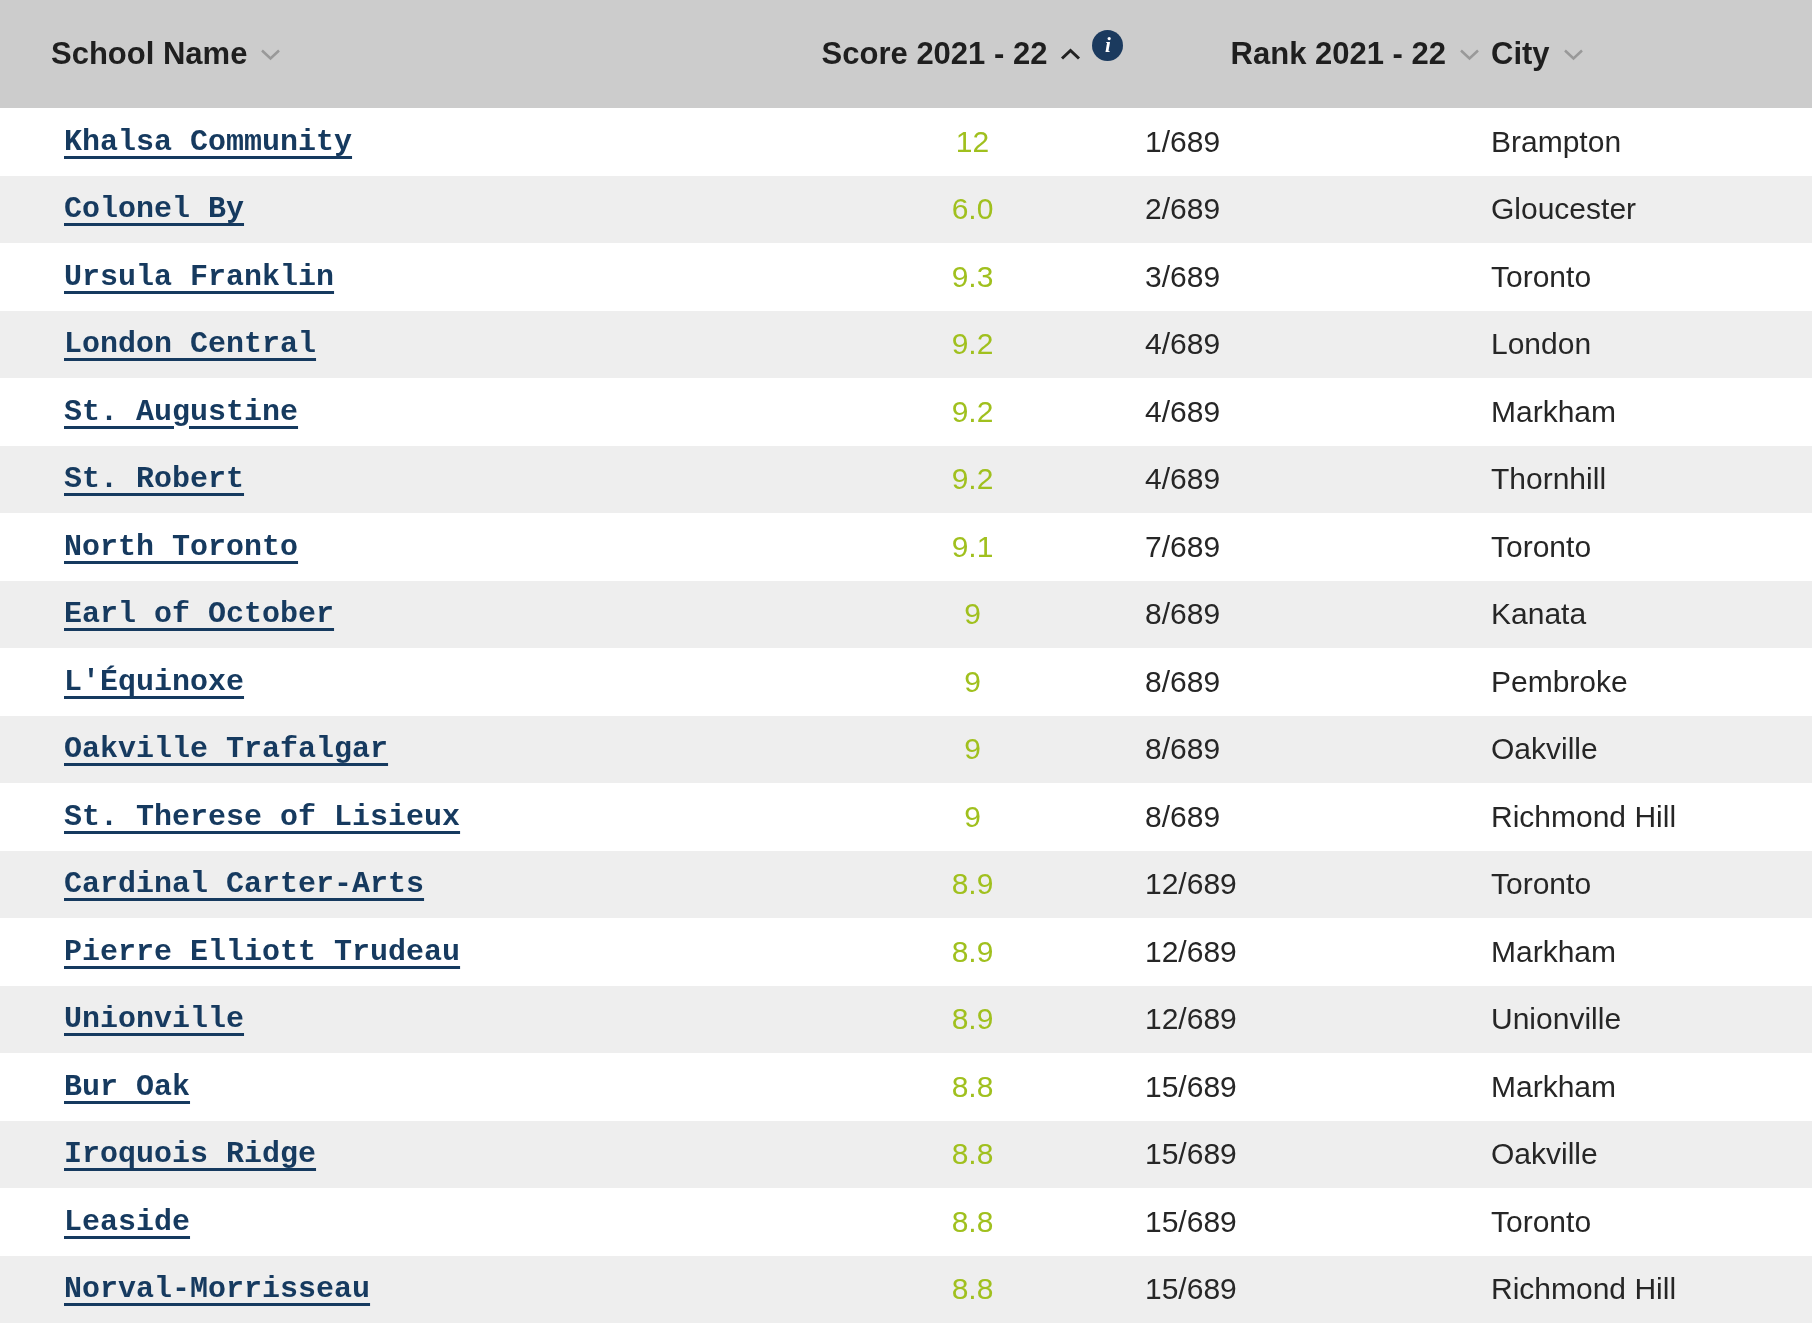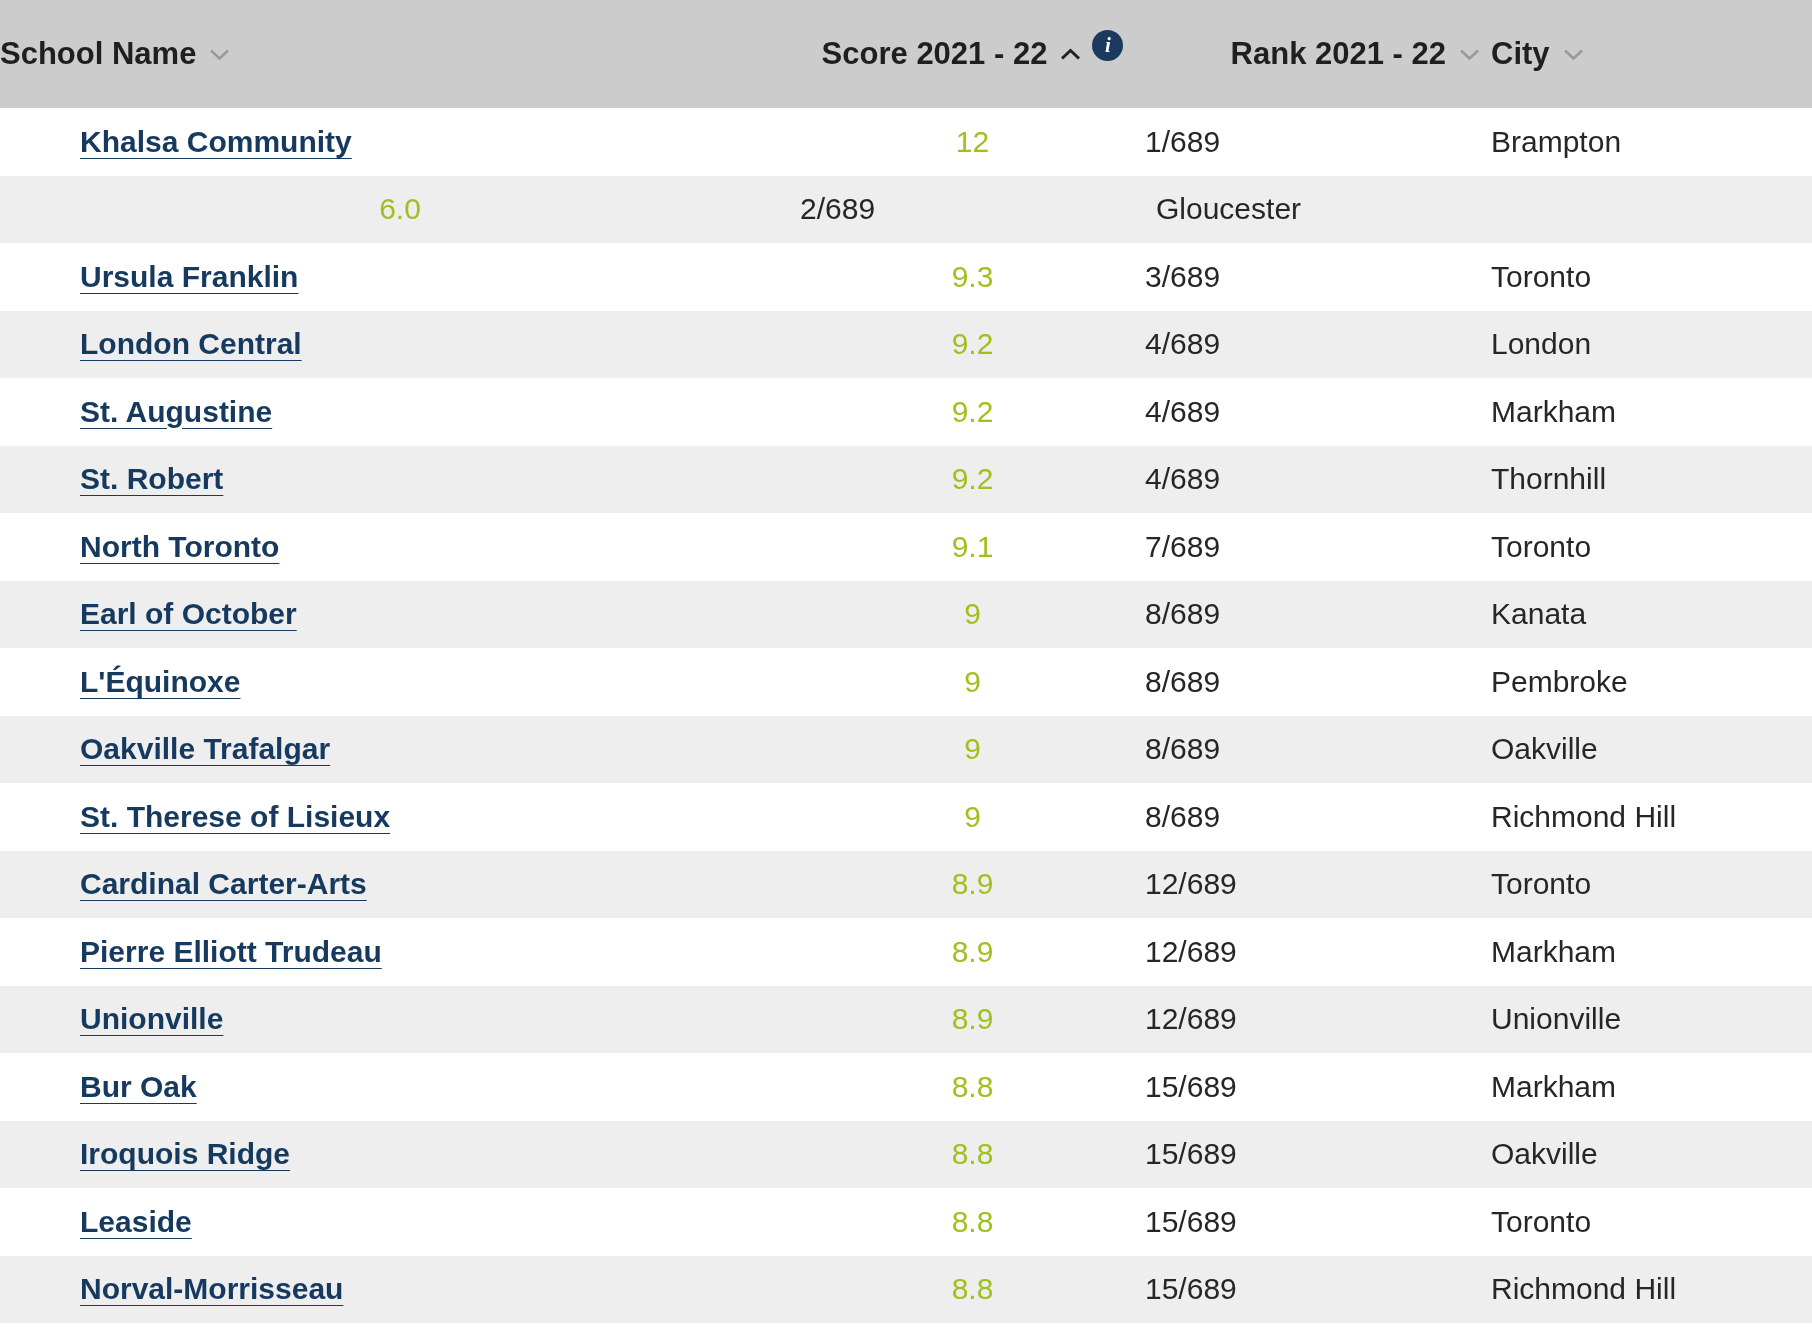--- a/index.html
+++ b/index.html
@@ -41,21 +41,21 @@
   .header-cell {
     display: flex;
     align-items: center;
     gap: 13px;
     font-size: 31px;
     font-weight: 700;
     color: var(--header-text);
     cursor: pointer;
     white-space: nowrap;
   }
-  .hc-school { }
+  .hc-school { padding-left: 51px; }
   .hc-score  { justify-content: center; }
   .hc-rank   { justify-content: flex-end; }
   .hc-city   { padding-left: 11px; gap: 13px; }
 
   .chev { flex: 0 0 auto; display: block; }
   .chev.gray { color: var(--chevron-gray); }
   .chev.dark { color: #222222; }
 
   .info-badge {
     width: 31px;
@@ -72,21 +72,21 @@
     transform: translateY(-9px);
     margin-left: -2px;
     flex: 0 0 auto;
   }
 
   
   .row { height: 67.5px; background: #ffffff; }
   .row.alt { background: var(--row-alt-bg); }
 
   .cell { font-size: 30px; white-space: nowrap; overflow: hidden; }
-  .cell-school { padding-left: 80px; }
+  .cell-school { padding-left: 64px; font-family: Liberation Mono, monospace; }
   .school-link {
     color: var(--link);
     font-weight: 700;
     text-decoration: underline;
     text-decoration-thickness: 3.5px;
     text-underline-offset: 6px;
     cursor: pointer;
   }
   .cell-score {
     text-align: center;
@@ -141,20 +141,23 @@
   <div>
       <div class="grid-row row">
     <div class="cell cell-school">
       <a class="school-link">Khalsa Community</a>
     </div>
     <div class="cell cell-score">12</div>
     <div class="cell cell-rank">1/689</div>
     <div class="cell cell-city">Brampton</div>
   </div>
       <div class="grid-row row alt">
+    <div class="cell cell-school">
+      <a class="school-link">Colonel By</a>
+    </div>
     <div class="cell cell-score">6.0</div>
     <div class="cell cell-rank">2/689</div>
     <div class="cell cell-city">Gloucester</div>
   </div>
       <div class="grid-row row">
     <div class="cell cell-school">
       <a class="school-link">Ursula Franklin</a>
     </div>
     <div class="cell cell-score">9.3</div>
     <div class="cell cell-rank">3/689</div>

